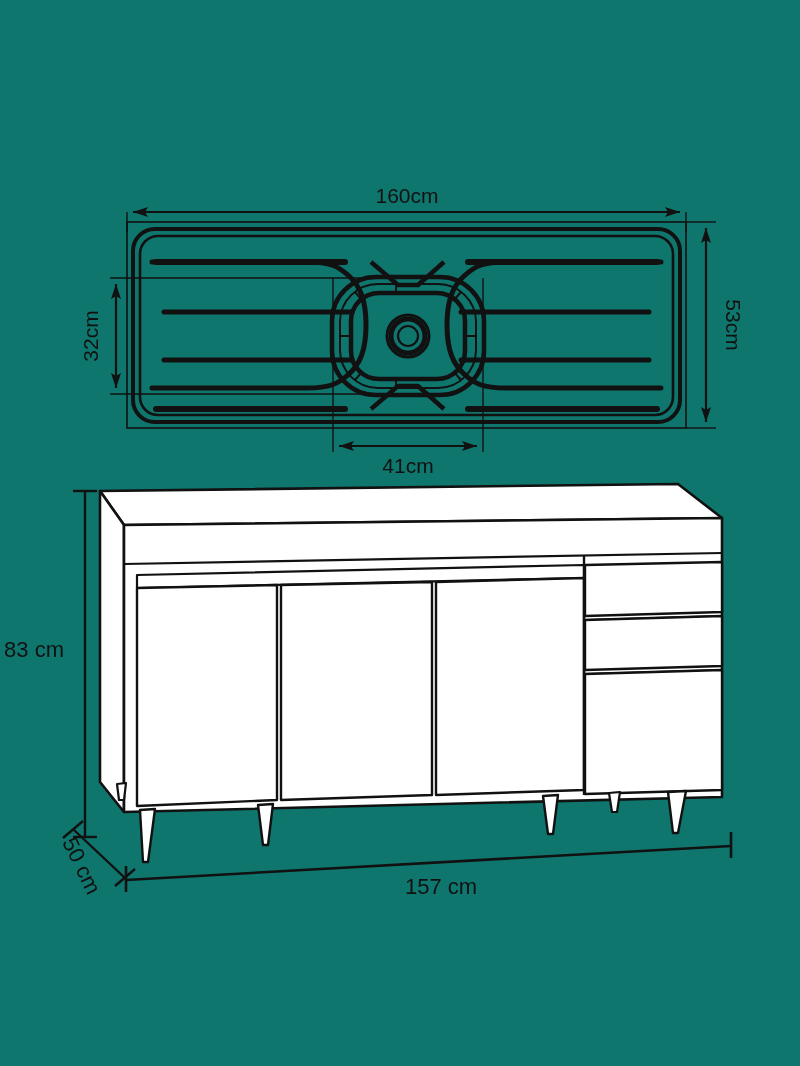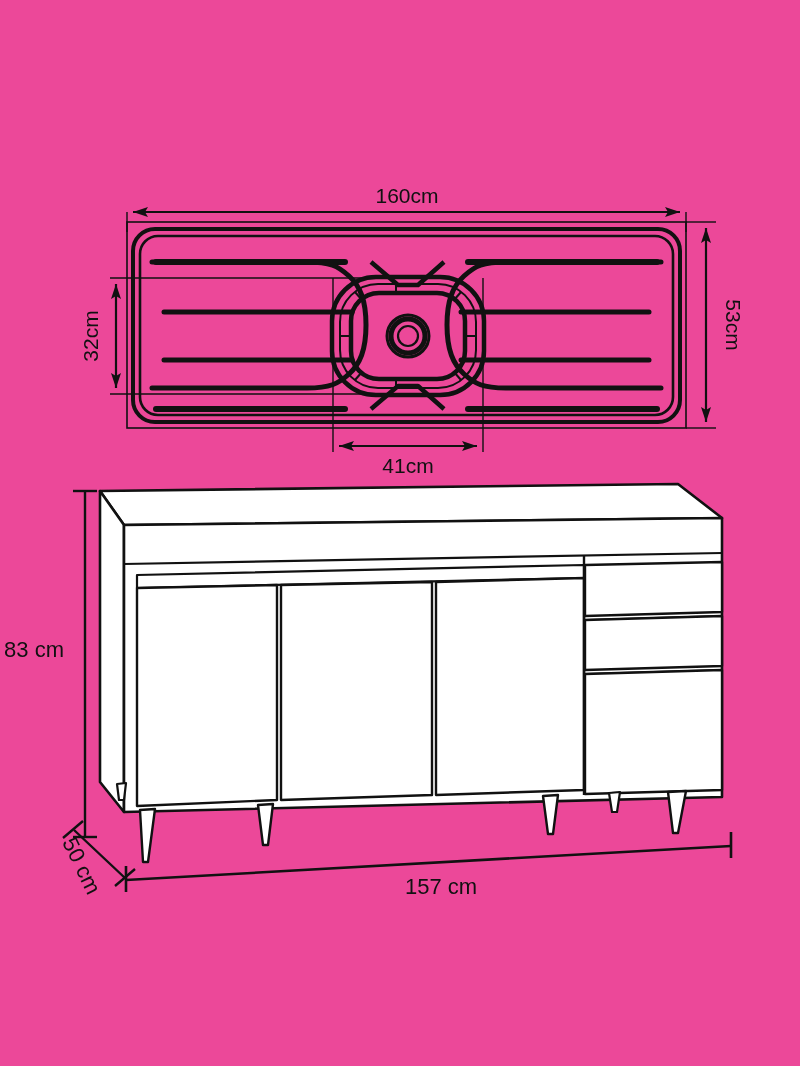--- a/index.html
+++ b/index.html
@@ -11,21 +11,21 @@
   body {
     width: 800px;
     height: 1066px;
     font-family: "Liberation Sans", sans-serif;
     overflow: hidden;
   }
   #page {
     position: relative;
     width: 800px;
     height: 1066px;
-    background: #ec4899;
+    background: #0f766e;
   }
   #drawing {
     position: absolute;
     left: 0;
     top: 0;
     width: 800px;
     height: 1066px;
   }
   .dim-text {
     font-family: "Liberation Sans", sans-serif;

